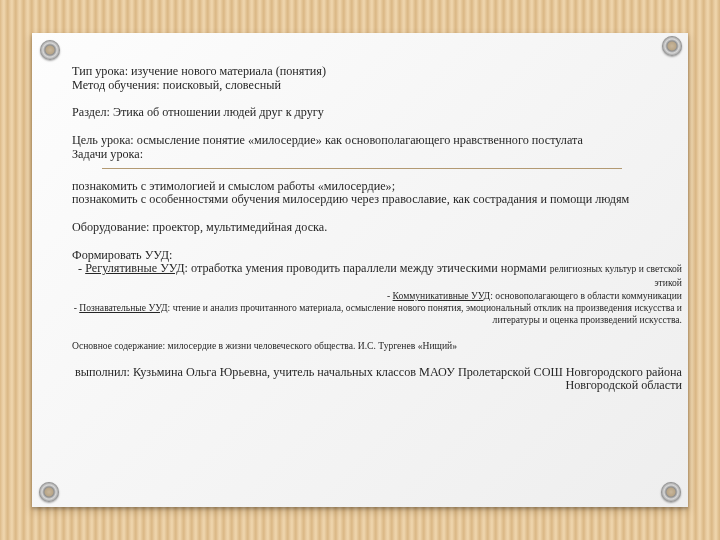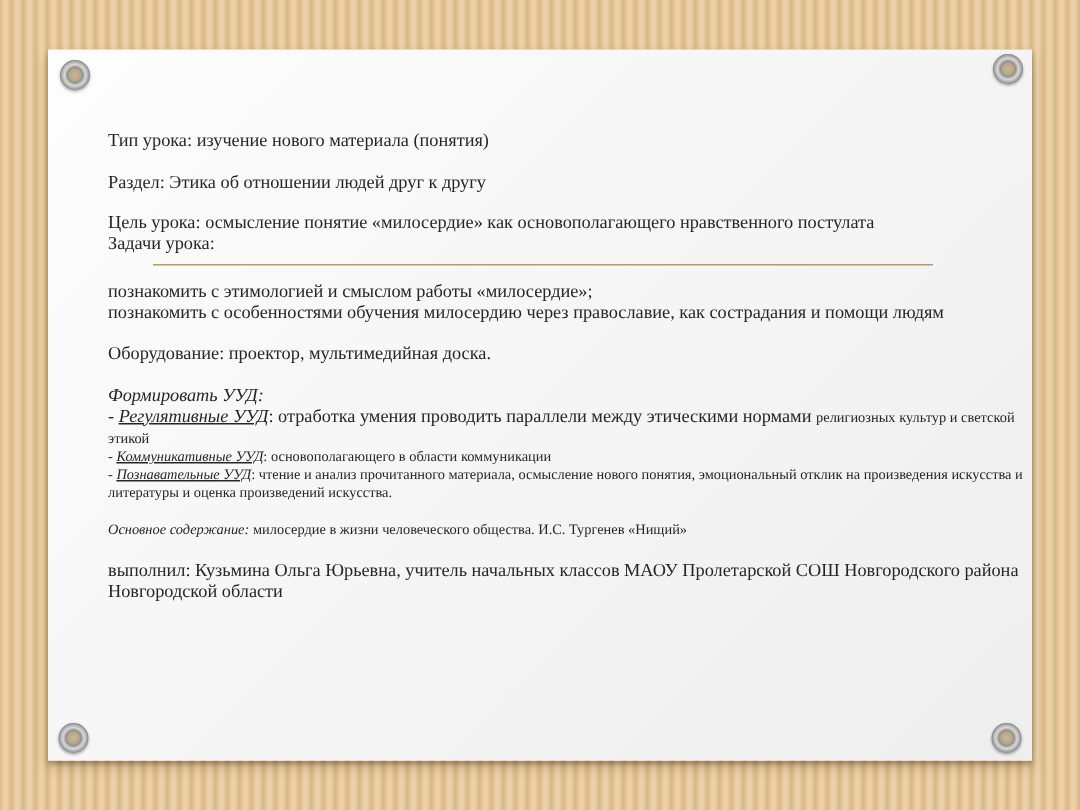--- a/index.html
+++ b/index.html
@@ -20,43 +20,44 @@
       background: radial-gradient(circle at 50% 50%, #c9b79c 0, #b8a587 4px, #8f8f8f 5px, #d8d8d8 7px, #a9a9a9 9px, #7a7a7a 10px);
       box-shadow: 0 1px 2px rgba(0,0,0,0.35);
     }
     .g-tl { left: 40px; top: 40px; }
     .g-tr { left: 662px; top: 36px; }
     .g-bl { left: 39px; top: 482px; }
     .g-br { left: 661px; top: 482px; }
 
     .content {
       position: absolute; left: 72px; top: 65px; width: 610px;
-      color: #262626; font-size: 12.2px; line-height: 13.8px; margin-top: 22px;
+      color: #262626; font-size: 12.2px; line-height: 13.8px;
     }
     .line { white-space: nowrap; }
     .gap { height: 13.8px; }
     .rule {
       height: 1px; background: #b39a73; margin: 6px 0 11px 30px; width: 520px;
     }
     .small { font-size: 9.6px; line-height: 12px; }
-    .it { font-style: italic; }
+    .it { }
     .ul { text-decoration: underline; }
-    .wrap { white-space: normal; }
+    .wrap { white-space: normal; text-align: right; }
   </style>
 </head>
 <body>
 
 <div class="paper"></div>
 <div class="grommet g-tl"></div>
 <div class="grommet g-tr"></div>
 <div class="grommet g-bl"></div>
 <div class="grommet g-br"></div>
 
 <div class="content">
   <div class="line">Тип урока: изучение нового материала  (понятия)</div>
+  <div class="line">Метод обучения: поисковый,  словесный</div>
   <div class="gap"></div>
   <div class="line">Раздел: Этика об отношении людей друг к другу</div>
   <div class="gap"></div>
   <div class="line">Цель урока: осмысление  понятие «милосердие»  как основополагающего   нравственного постулата</div>
   <div class="line">Задачи урока:</div>
   <div class="rule"></div>
   <div class="line">познакомить  с этимологией  и смыслом  работы «милосердие»;</div>
   <div class="line">познакомить  с особенностями  обучения милосердию   через православие, как сострадания  и помощи  людям</div>
   <div class="gap"></div>
   <div class="line">Оборудование: проектор, мультимедийная  доска.</div>

